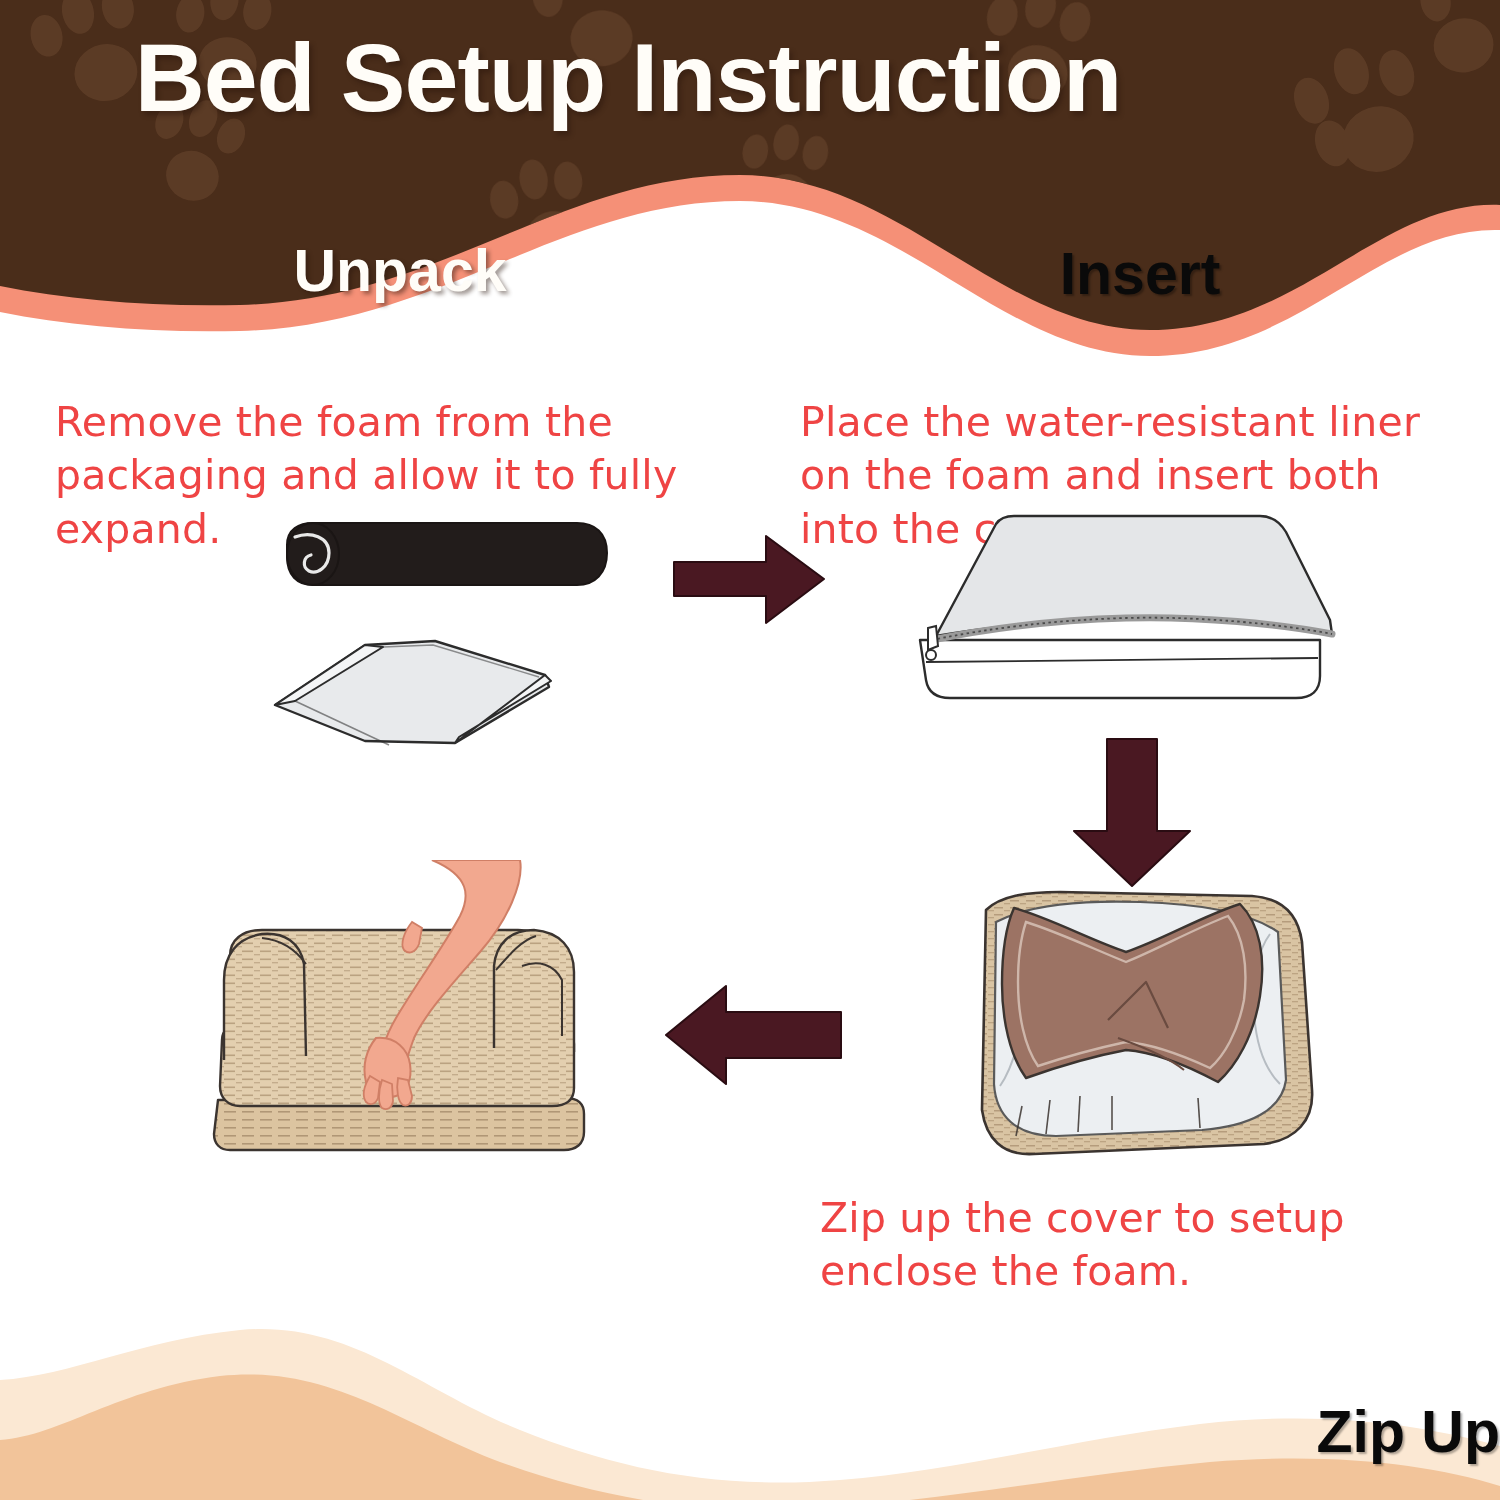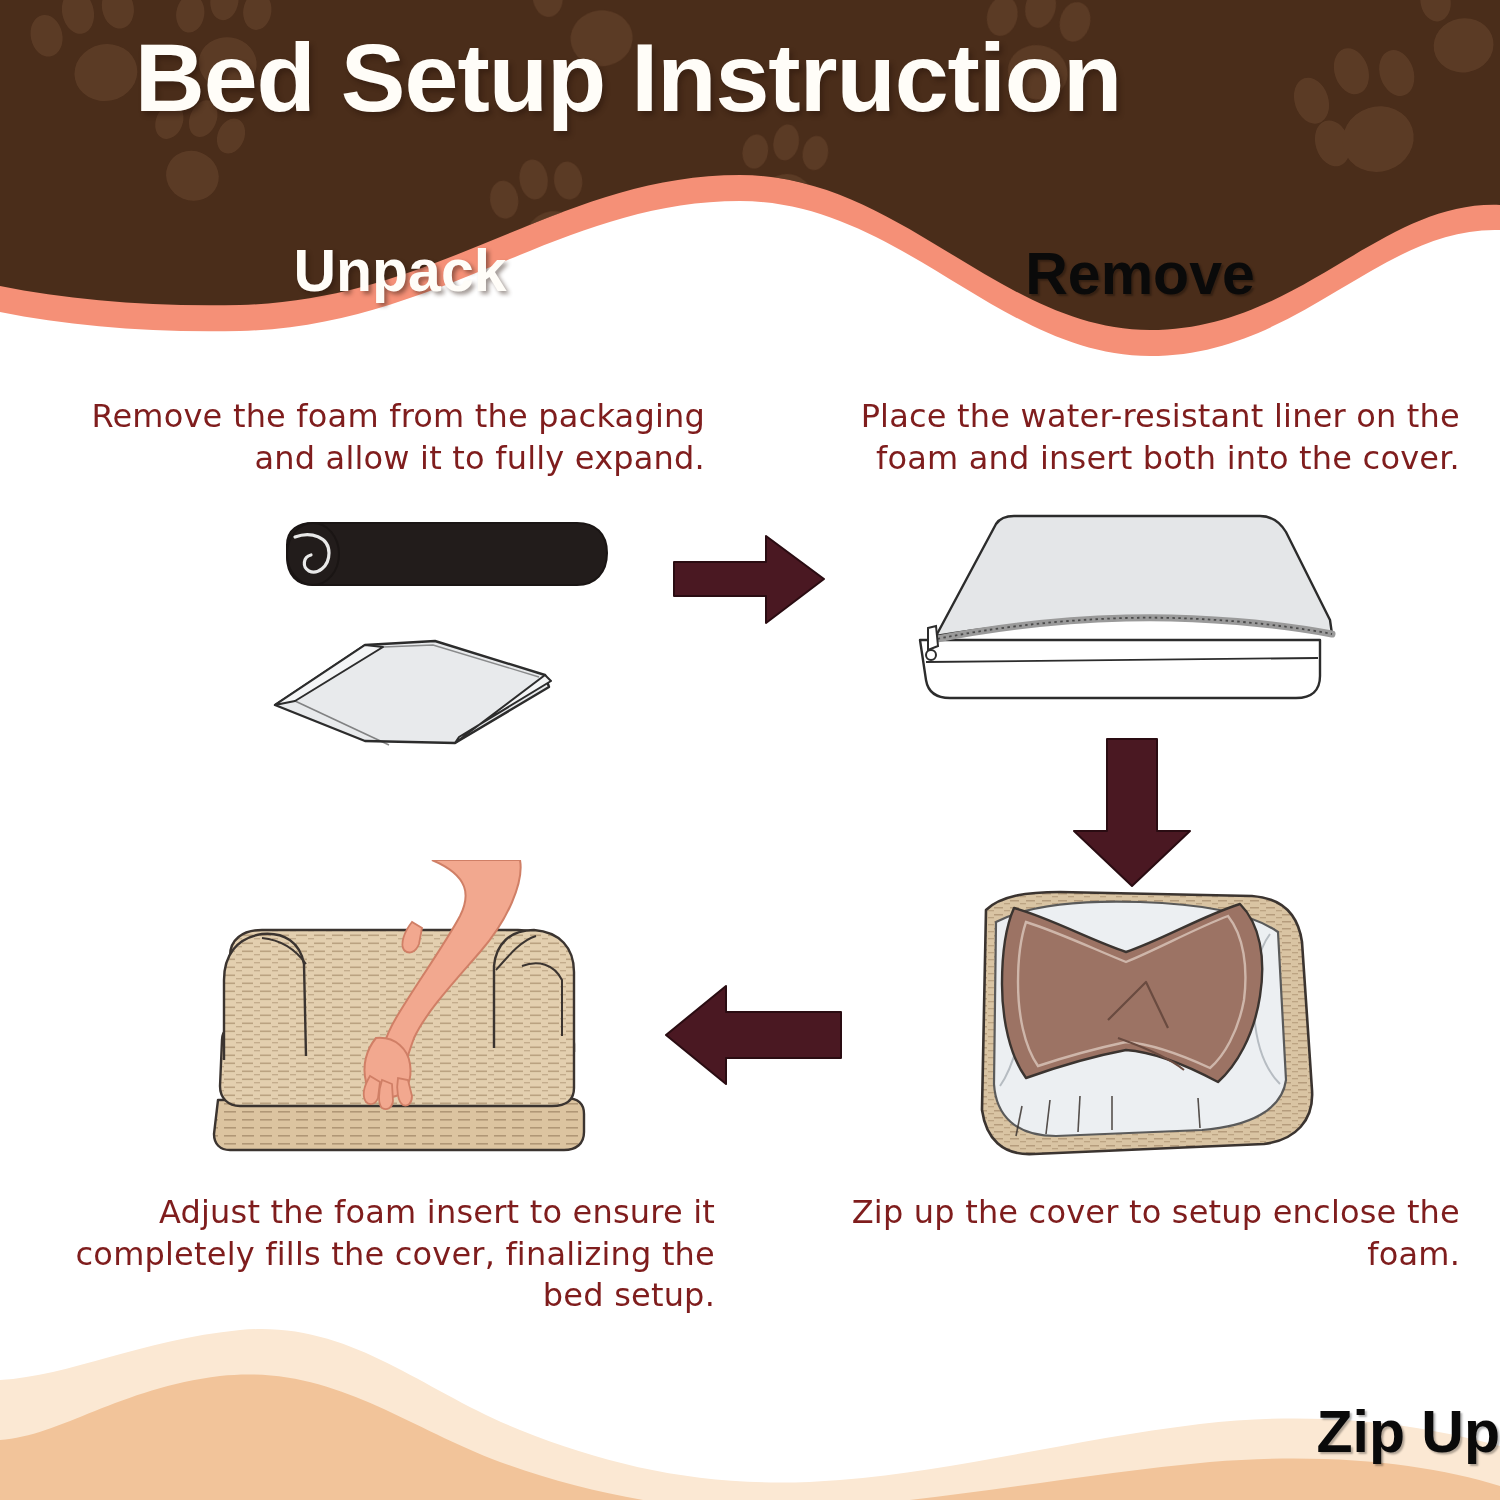--- a/index.html
+++ b/index.html
@@ -56,24 +56,24 @@
   .sec-title.zipup{
     left:740px; width:760px; text-align:right; top:1398px;
     color:#0a0a0a;
     text-shadow:2px 2px 2px rgba(0,0,0,.30);
   }
 
   
   .caption{
     position:absolute;
     font-family:"DejaVu Sans", sans-serif;
-    color:#7f1d1d;
-    font-size:32px;
+    color:#ef4444;
+    font-size:41px;
     line-height:1.30;
-    text-align:right;
+    text-align:left;
     letter-spacing:.2px;
   }
   .cap-unpack{ left:55px; top:396px; width:650px; }
   .cap-insert{ left:800px; top:396px; width:660px; }
   .cap-fluff { left:55px; top:1192px; width:660px; }
   .cap-zip   { left:820px; top:1192px; width:640px; }
 
   
   .illus{ position:absolute; }
   .ill-unpack{ left:255px; top:505px; width:380px; height:250px; }
@@ -181,25 +181,24 @@
           <ellipse cx="36" cy="16" rx="15" ry="20"></ellipse>
           <ellipse cx="20" cy="80" rx="30" ry="27"></ellipse>
         </g>
       </g>
     </svg>
 
     <div class="main-title">Bed Setup Instruction</div>
   </div>
 
   <div class="sec-title unpack">Unpack</div>
-  <div class="sec-title insert">Remove</div>
+  <div class="sec-title insert">Insert</div>
 
   <div class="caption cap-unpack">Remove the foam from the packaging and allow it to fully expand.</div>
   <div class="caption cap-insert">Place the water-resistant liner on the foam and insert both into the cover.</div>
-  <div class="caption cap-fluff">Adjust the foam insert to ensure it completely fills the cover, finalizing the bed setup.</div>
   <div class="caption cap-zip">Zip up the cover to setup enclose the foam.</div>
 
   <div class="illus ill-unpack">
     <svg width="380" height="250" viewBox="0 0 380 250">
 
       <g>
         <path d="M32,40 C32,24 44,18 58,18 H322 C340,18 352,28 352,48
                  C352,68 340,80 322,80 H58 C42,80 32,70 32,52 Z" fill="#221C1B" stroke="#1a1514" stroke-width="2"></path>
         <ellipse cx="58" cy="49" rx="26" ry="31" fill="#221C1B" stroke="#1a1514" stroke-width="2"></ellipse>
         <path d="M40,32 C56,26 74,32 74,48 C74,62 62,70 54,66

